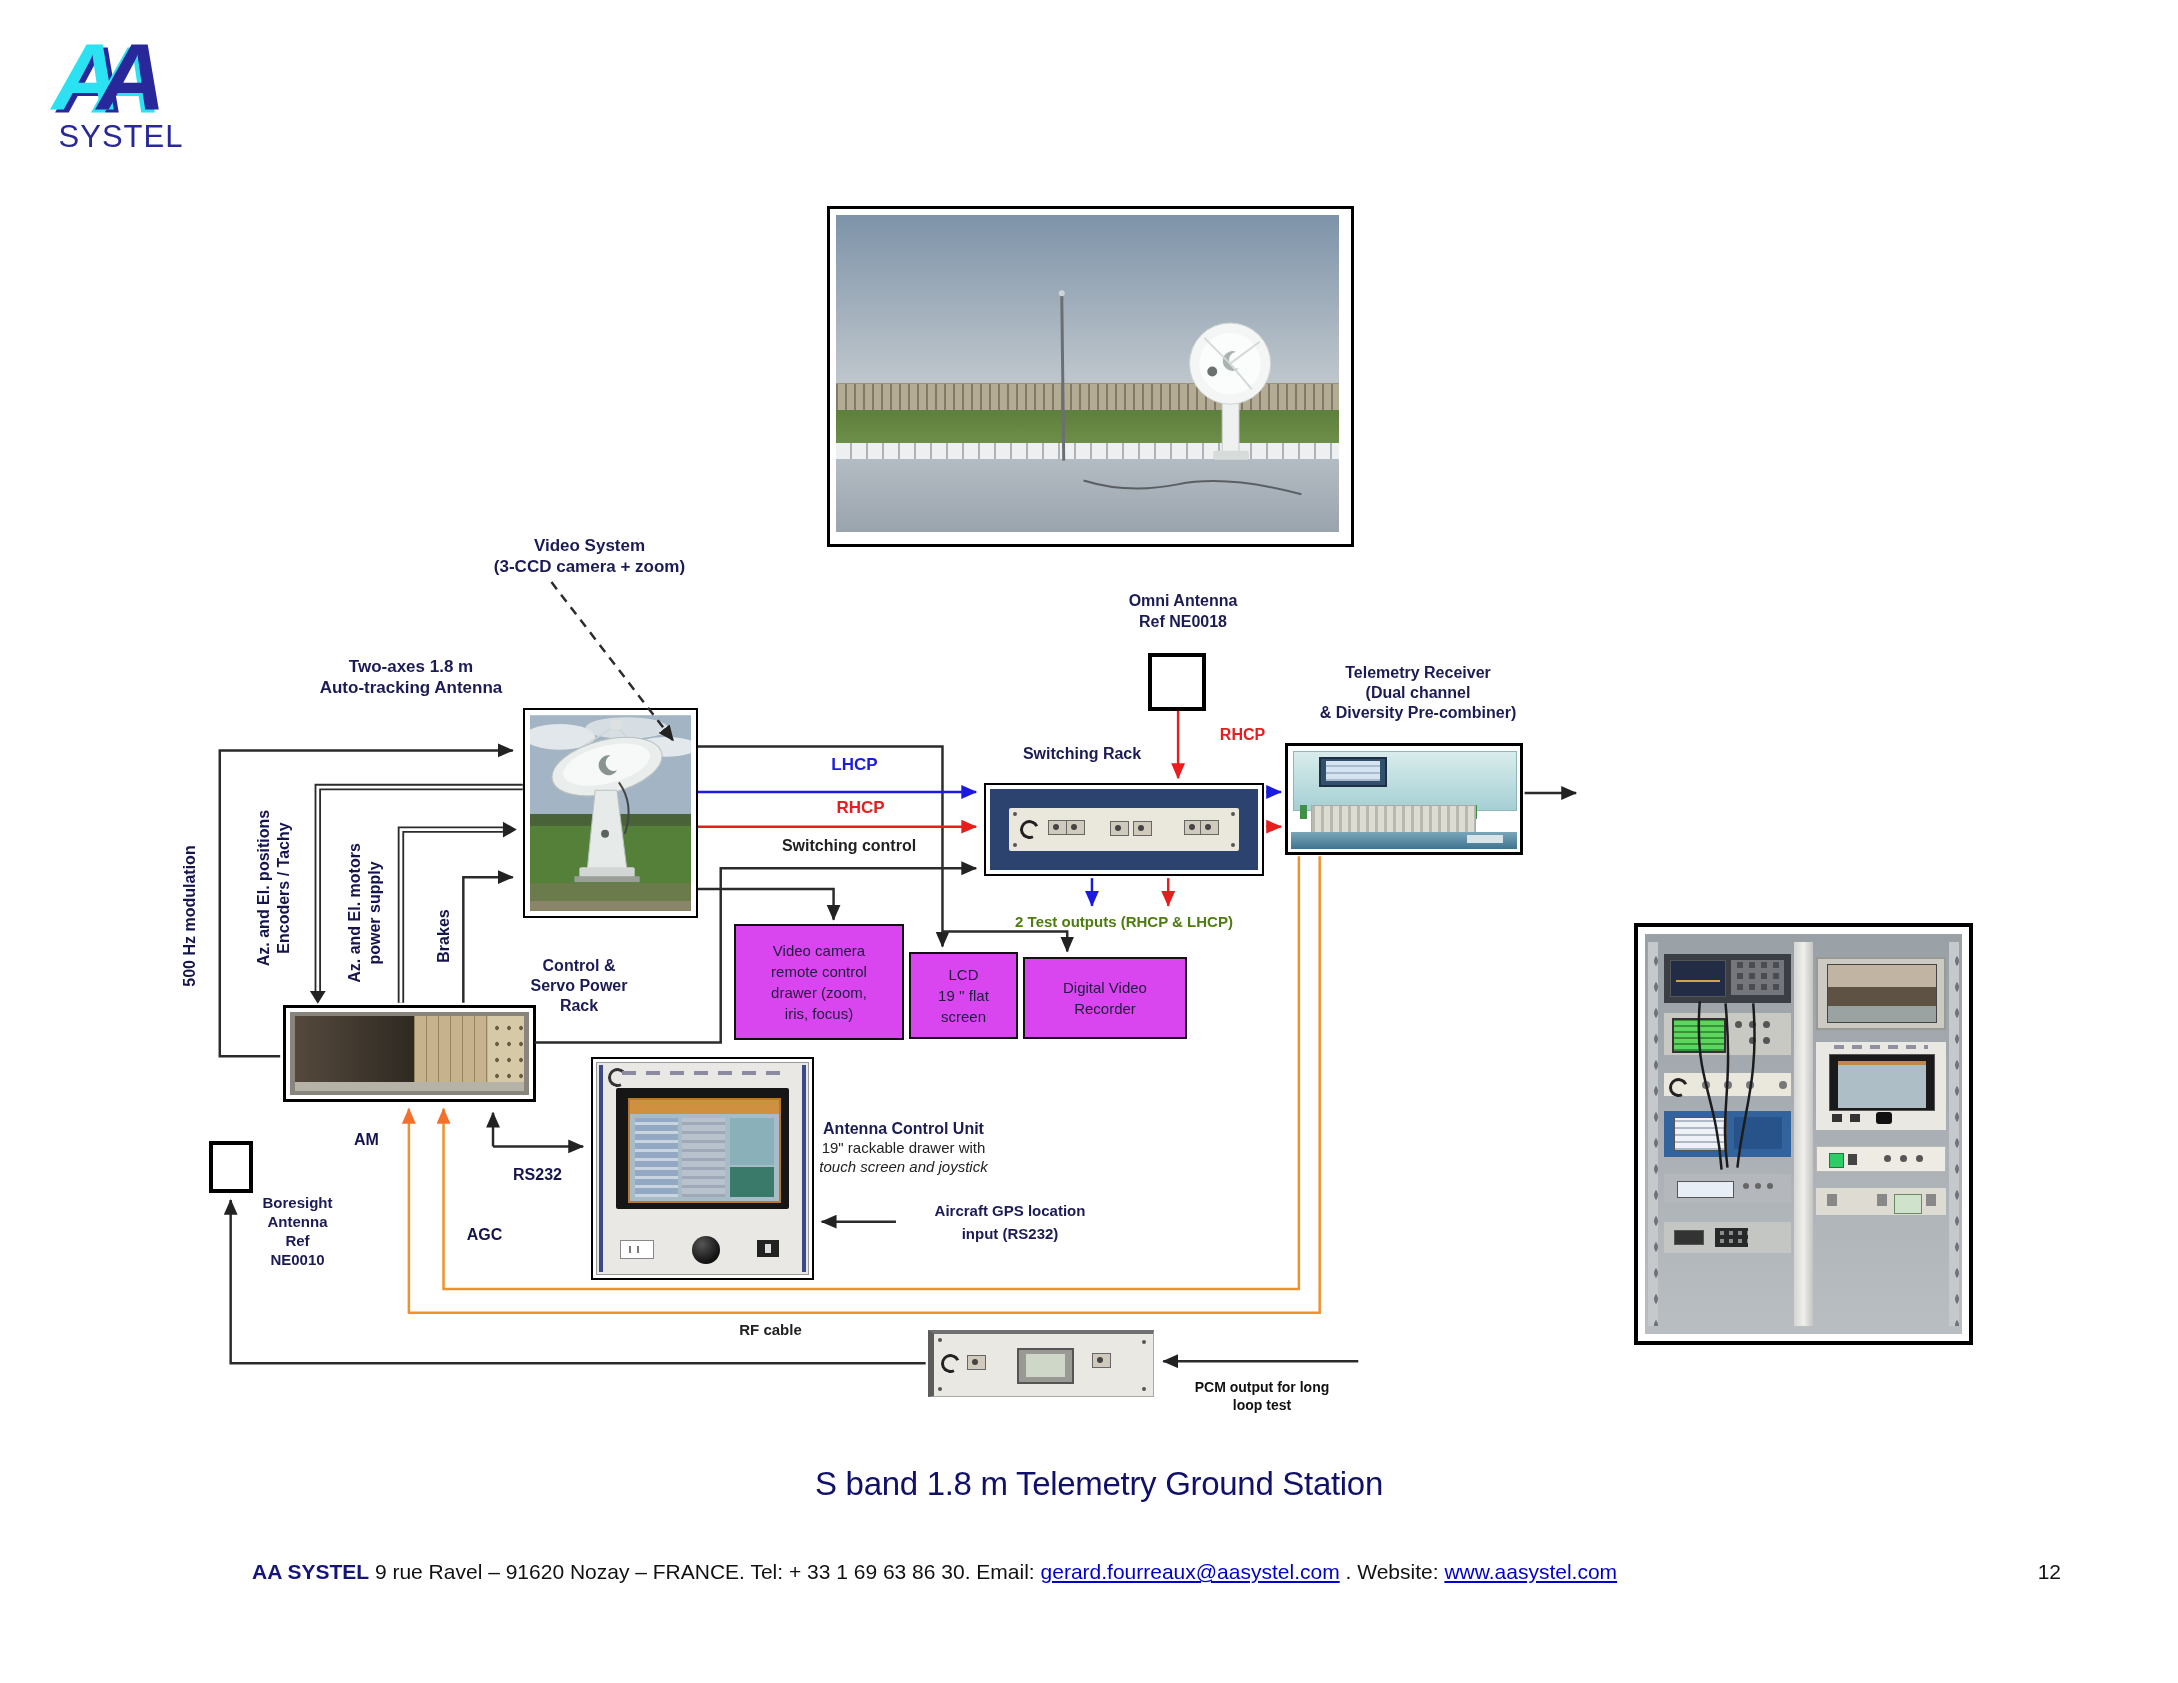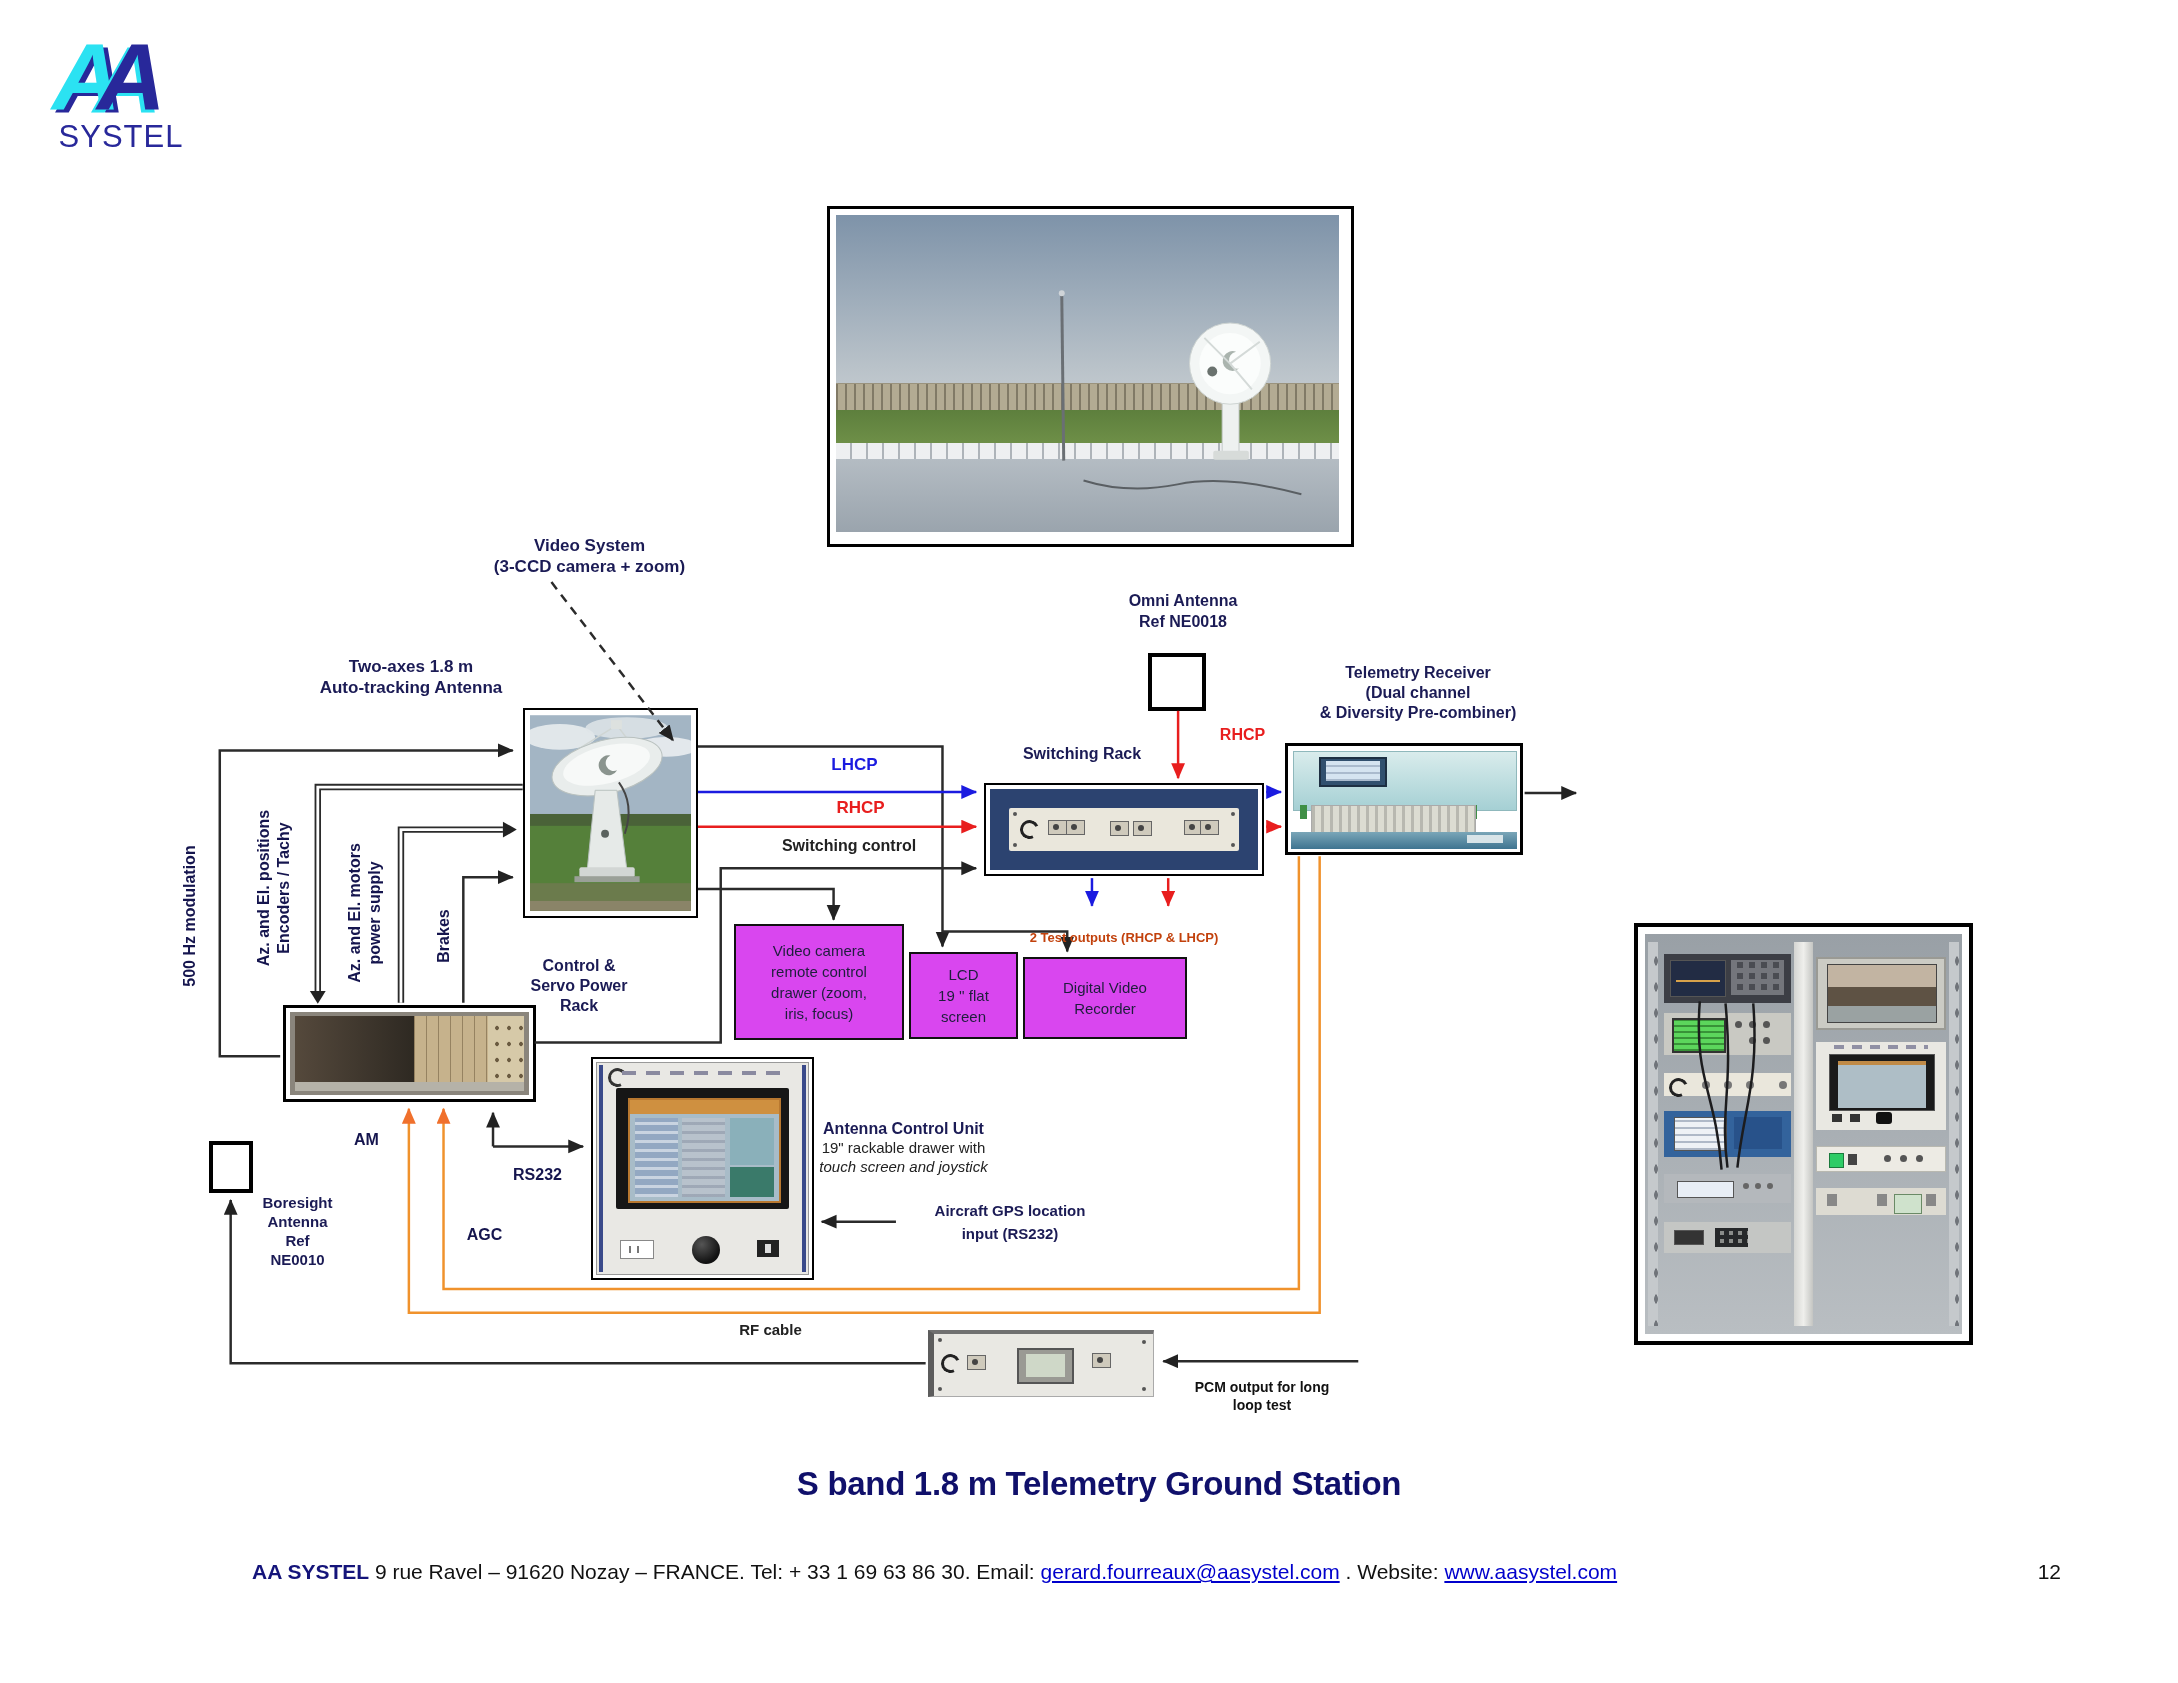--- a/index.html
+++ b/index.html
@@ -97,21 +97,21 @@
   .rack-frame{left:1634px;top:923px;width:339px;height:422px;border:4px solid #000;background:#fff;padding:7px;box-sizing:border-box;}
   .rack{position:relative;width:100%;height:100%;background:linear-gradient(180deg,#99a0a6,#b9bec2);}
   .rail{position:absolute;top:2%;width:10px;height:96%;background:#c5c9cc;
     background-image:radial-gradient(#70747a 1.5px,transparent 2px);background-size:10px 26px;background-position:3px 6px;}
   .rcolL{position:absolute;left:6%;top:2%;width:40%;height:96%;}
   .rcolR{position:absolute;left:54%;top:2%;width:41%;height:96%;}
   .divider{position:absolute;left:47%;top:2%;width:6%;height:96%;background:linear-gradient(90deg,#d4d5d2,#efefec,#c4c5c2);}
   .unit{position:absolute;left:0;width:100%;}
   .u-scr{position:absolute;border:1px solid #555;}
   
-  .title{left:683px;top:1465px;width:832px;text-align:center;font-size:33px;font-weight:bold;color:#10106b;letter-spacing:-0.3px;}
+  .title{left:683px;top:1465px;width:832px;text-align:center;font-size:33px;font-weight:normal;color:#10106b;letter-spacing:-0.3px;}
   .footer{left:252px;top:1560px;width:1683px;font-size:21px;color:#111;white-space:nowrap;}
   .footer b{color:#14147a;}
   .footer a{color:#0000cc;}
   .pagenum{left:2002px;top:1560px;width:59px;font-size:21px;color:#111;text-align:right;}
   svg.wires{position:absolute;left:0;top:0;z-index:3;pointer-events:none;}
   .z2{z-index:2;} .z4{z-index:4;}
 </style>
 </head>
 <body>
 
@@ -224,21 +224,21 @@
     <span style="display:block;">(Dual channel</span>
     <span style="display:block;">&amp; Diversity Pre-combiner)</span>
   </div>
   <div class="dlabel z4" style="left:1003px;top:743px;width:158px;font-size:16px;">
     <span>Switching Rack</span>
   </div>
   <div class="sig blue z4" style="left:822px;top:755px;width:65px;">LHCP</div>
   <div class="sig red z4" style="left:828px;top:798px;width:65px;">RHCP</div>
   <div class="sig red z4" style="left:1210px;top:726px;width:65px;font-size:16px;">RHCP</div>
   <div class="sig plain z4" style="left:765px;top:837px;width:168px;font-size:16px;">Switching control</div>
-  <div class="dlabel z4" style="left:1005px;top:911px;width:238px;font-size:13px;color:#c2410c;margin-top:16px;">
+  <div class="dlabel z4" style="left:1005px;top:911px;width:238px;font-size:15px;color:#4d7c0f;">
     <span>2 Test outputs (RHCP &amp; LHCP)</span>
   </div>
 
   <div class="sq z2" style="left:1148px;top:653px;width:50px;height:50px;"></div>
 
   <div class="sq z2" style="left:209px;top:1141px;width:36px;height:44px;"></div>
 
   <div class="abs ant-frame z2">
     <svg width="161" height="196" viewBox="0 0 163 198">
       <rect width="163" height="112" fill="#a3b5c4"></rect>

